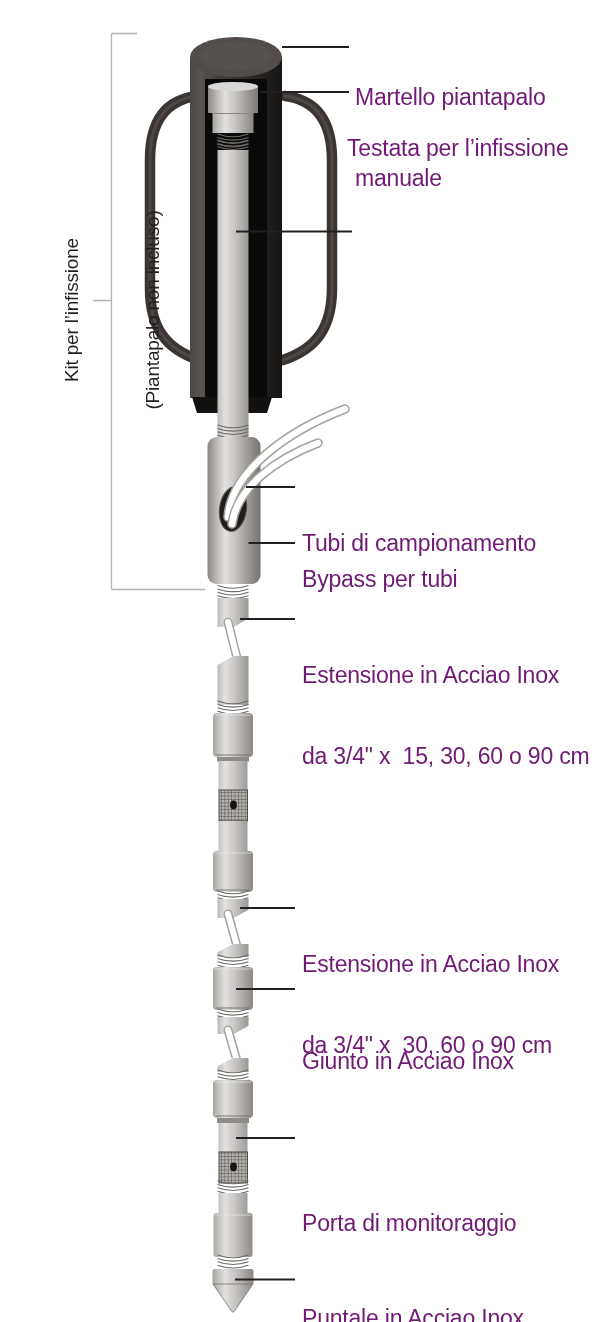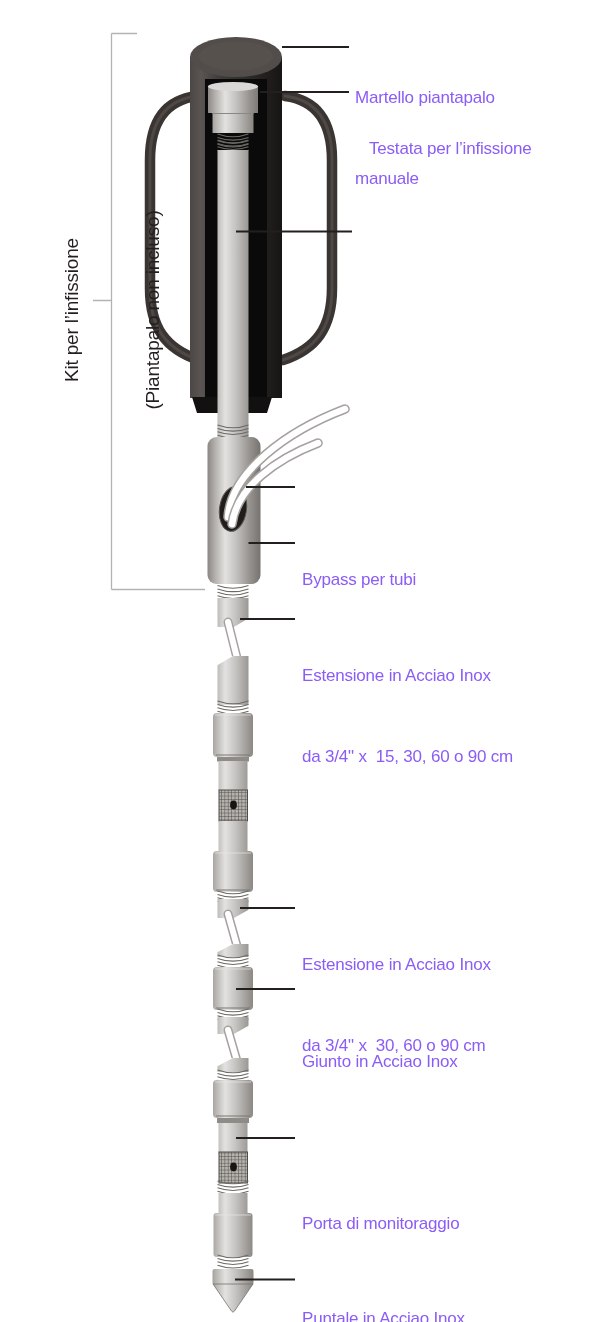--- a/index.html
+++ b/index.html
@@ -6,22 +6,22 @@
   .stage{
     position:relative;
     width:600px;height:1322px;
     background:#ffffff;
     font-family:"Liberation Sans", sans-serif;
     overflow:hidden;
   }
   .stage svg{position:absolute;left:0;top:0;}
   .label{
     position:absolute;
-    color:#8b5cf6;
-    font-size:17px;
+    color:#701a75;
+    font-size:23px;
     line-height:27px;
     letter-spacing:-0.2px;
     white-space:pre;
   }
   .side-label{
     position:absolute;
     left:-78px;top:282px;
     width:220px;height:56px;
     transform:rotate(-90deg);
     transform-origin:center;
@@ -206,25 +206,28 @@
 <div class="side-label">
   <div>Kit per l’infissione</div>
   <div>(Piantapalo non incluso)</div>
 </div>
 
 <div class="label" style="left:355px;top:30px">
   <div>Martello piantapalo</div>
   <div>manuale</div>
 </div>
 
-<div class="label" style="left:369px;top:81px">
+<div class="label" style="left:347px;top:81px">
   <div>Testata per l’infissione</div>
 </div>
 
 
+<div class="label" style="left:302px;top:476px">
+  <div>Tubi di campionamento</div>
+</div>
 
 <div class="label" style="left:302px;top:512px">
   <div>Bypass per tubi</div>
 </div>
 
 <div class="label" style="left:302px;top:608px">
   <div>Estensione in Acciao Inox</div>
   <div>da 3/4" x  15, 30, 60 o 90 cm</div>
 </div>
 

